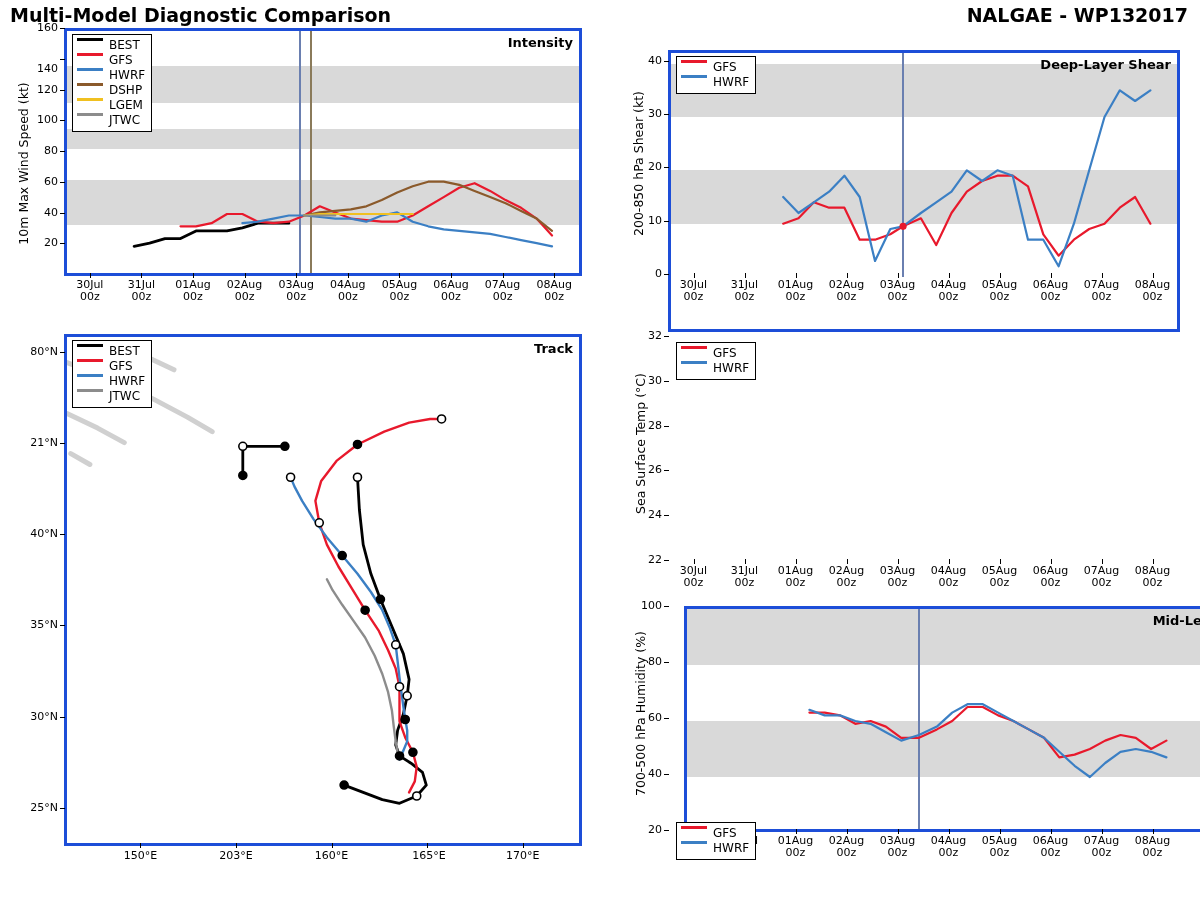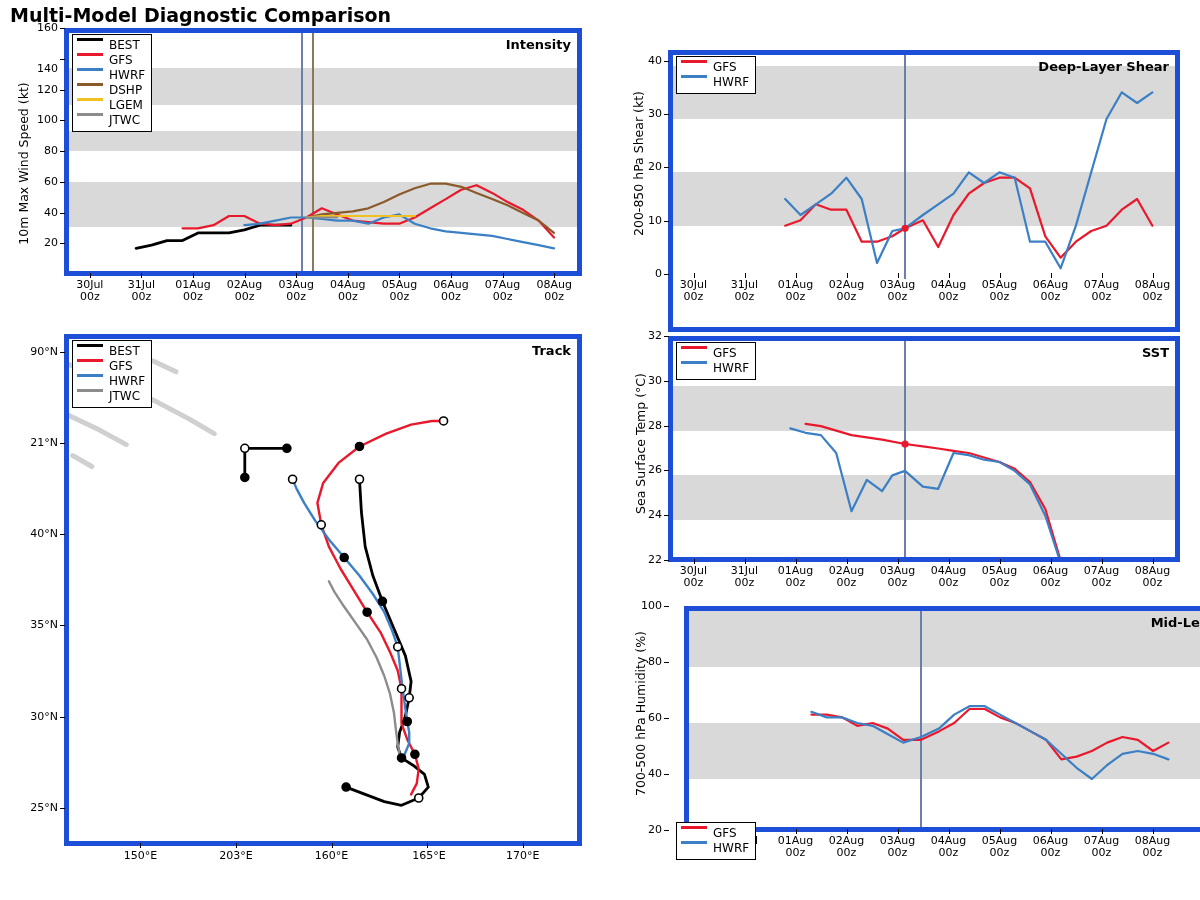--- a/index.html
+++ b/index.html
@@ -2,21 +2,21 @@
 <html><head>
 <meta charset="utf-8">
 <style>
   html,body{margin:0;padding:0;}
   body{width:1200px;height:900px;background:#ffffff;font-family:"DejaVu Sans",sans-serif;overflow:hidden;}
   .page{position:relative;width:1200px;height:900px;}
   .title{position:absolute;font-weight:bold;font-size:19px;color:#000;}
   #main-title{left:10px;top:4px;}
   #storm-title{right:12px;top:4px;}
   .panel{position:absolute;}
-  .plotbox{position:absolute;border:5px solid #1d4ed8;background:#fff;box-sizing:border-box;overflow:hidden;}
+  .plotbox{position:absolute;border:3px solid #1d4ed8;background:#fff;box-sizing:border-box;overflow:hidden;}
   .panel-label{position:absolute;right:6px;top:4px;font-weight:bold;font-size:13px;color:#000;}
   .ylabel{position:absolute;font-size:12px;color:#000;transform-origin:50% 50%;white-space:nowrap;}
   .tick{position:absolute;font-size:11px;color:#000;text-align:right;white-space:nowrap;}
   .xtick{position:absolute;font-size:11px;color:#000;text-align:center;white-space:nowrap;line-height:12px;}
   .band{position:absolute;background:#d9d9d9;left:0;right:0;}
   .legend{position:absolute;border:1px solid #000;background:#fff;padding:3px 6px 3px 4px;font-size:12px;z-index:5;}
   .legend .row{display:flex;align-items:flex-start;height:15px;}
   .legend .swatch{width:26px;height:3px;margin-right:6px;display:inline-block;}
   svg{position:absolute;left:0;top:0;}
   .axis-line{position:absolute;background:#000;}
@@ -24,20 +24,21 @@
   .vline2{position:absolute;width:2px;background:#8a7a5a;}
   .logo{position:absolute;left:8px;bottom:6px;width:190px;height:44px;}
   .cira-text{font-family:"DejaVu Sans",sans-serif;font-weight:bold;}
 </style>
 </head>
 <body>
 
 <div class="page">
 
   <div class="title" id="main-title">Multi-Model Diagnostic Comparison</div>
+  <div class="title" id="storm-title">NALGAE - WP132017</div>
 
   <div class="panel" style="left:0px;top:26px;width:590px;height:300px;">
     <div class="ylabel" style="left:-62px;top:130px;width:170px;text-align:center;transform:rotate(-90deg);font-size:12.5px;">10m Max Wind Speed (kt)</div>
     <div class="plotbox" id="intensity-box" style="left:64px;top:2px;width:518px;height:248px;">
         <div class="band" style="top: 35.3625px; height: 36.9px;"></div>
         <div class="band" style="top: 98.4px; height: 19.9875px;"></div>
         <div class="band" style="top: 149.137px; height: 44.5875px;"></div>
       <div class="panel-label">Intensity</div>
     <div class="vline" style="left: 232.232px; top: 0px; height: 246px;"></div>
         <div class="vline2" style="left: 242.552px; top: 0px; height: 246px;"></div>
@@ -186,21 +187,21 @@
         <div class="tick" style="left: 12px; top: 468.571px; width: 46px;">25°N</div>
         <div class="axis-line" style="left: 60px; top: 475.571px; width: 5px; height: 1px;"></div>
         <div class="tick" style="left: 12px; top: 377.5px; width: 46px;">30°N</div>
         <div class="axis-line" style="left: 60px; top: 384.5px; width: 5px; height: 1px;"></div>
         <div class="tick" style="left: 12px; top: 286.429px; width: 46px;">35°N</div>
         <div class="axis-line" style="left: 60px; top: 293.429px; width: 5px; height: 1px;"></div>
         <div class="tick" style="left: 12px; top: 195.357px; width: 46px;">40°N</div>
         <div class="axis-line" style="left: 60px; top: 202.357px; width: 5px; height: 1px;"></div>
         <div class="tick" style="left: 12px; top: 104.286px; width: 46px;">21°N</div>
         <div class="axis-line" style="left: 60px; top: 111.286px; width: 5px; height: 1px;"></div>
-        <div class="tick" style="left: 12px; top: 13.2143px; width: 46px;">90°N</div>
+        <div class="tick" style="left: 12px; top: 13.2143px; width: 46px;">80°N</div>
         <div class="axis-line" style="left: 60px; top: 20.2143px; width: 5px; height: 1px;"></div>
       </div>
     <div id="track-xticks">
         <div class="xtick" style="left: 104.444px; top: 518px; width: 72px;">150°E</div>
         <div class="axis-line" style="left: 140.444px; top: 511px; width: 1px; height: 5px;"></div>
         <div class="xtick" style="left: 200px; top: 518px; width: 72px;">203°E</div>
         <div class="axis-line" style="left: 236px; top: 511px; width: 1px; height: 5px;"></div>
         <div class="xtick" style="left: 295.556px; top: 518px; width: 72px;">160°E</div>
         <div class="axis-line" style="left: 331.556px; top: 511px; width: 1px; height: 5px;"></div>
         <div class="xtick" style="left: 393px; top: 518px; width: 72px;">165°E</div>
@@ -312,31 +313,20 @@
         </div>
         <div class="row">
           <span class="swatch" style="background: rgb(59, 127, 196);"></span>
           <span>HWRF</span>
         </div>
       </div>
   </div>
 
   <div class="panel" style="left:600px;top:326px;width:600px;height:270px;">
     <div class="ylabel" style="left:-45px;top:110px;width:170px;text-align:center;transform:rotate(-90deg);font-size:12.5px;">Sea Surface Temp (°C)</div>
-    <div class="plotbox" id="sst-box" style="left:68px;top:10px;width:512px;height:226px;">
-        <div class="band" style="top: 44.8px; height: 44.8px;"></div>
-        <div class="band" style="top: 134.4px; height: 44.8px;"></div>
-      <div class="panel-label">SST</div>
-    <div class="vline" style="left: 231.05px; top: 0px; height: 224px;"></div>
-        <svg width="510" height="224" viewBox="0 0 510 224">
-          <polyline points="132.6,82.9 147.9,85.1 163.2,89.6 178.5,94.1 193.8,96.3 209.1,98.6 232.0,103.0 249.9,105.3 265.2,107.5 280.5,109.8 295.8,112.0 311.1,116.5 326.4,121.0 341.7,127.7 357.0,141.1 372.3,168.0 387.6,219.5" fill="none" stroke="#e8192c" stroke-width="2.2" stroke-linejoin="round" stroke-linecap="round"></polyline>
-          <polyline points="117.3,87.4 132.6,91.8 147.9,94.1 163.2,112.0 178.5,170.2 193.8,138.9 209.1,150.1 219.3,134.4 232.0,129.9 249.9,145.6 265.2,147.8 280.5,112.0 295.8,114.2 311.1,118.7 326.4,121.0 341.7,129.9 357.0,143.4 372.3,174.7 387.6,221.8" fill="none" stroke="#3b7fc4" stroke-width="2.2" stroke-linejoin="round" stroke-linecap="round"></polyline>
-          <circle cx="232.04999999999998" cy="103.04000000000005" r="3.6" fill="#e8192c"></circle>
-        </svg>
-      </div>
     <div id="sst-yticks">
         <div class="tick" style="left: 22px; top: 227px; width: 40px;">22</div>
         <div class="axis-line" style="left: 64px; top: 234px; width: 5px; height: 1px;"></div>
         <div class="tick" style="left: 22px; top: 182.2px; width: 40px;">24</div>
         <div class="axis-line" style="left: 64px; top: 189.2px; width: 5px; height: 1px;"></div>
         <div class="tick" style="left: 22px; top: 137.4px; width: 40px;">26</div>
         <div class="axis-line" style="left: 64px; top: 144.4px; width: 5px; height: 1px;"></div>
         <div class="tick" style="left: 22px; top: 92.6px; width: 40px;">28</div>
         <div class="axis-line" style="left: 64px; top: 99.6px; width: 5px; height: 1px;"></div>
         <div class="tick" style="left: 22px; top: 47.8px; width: 40px;">30</div>

